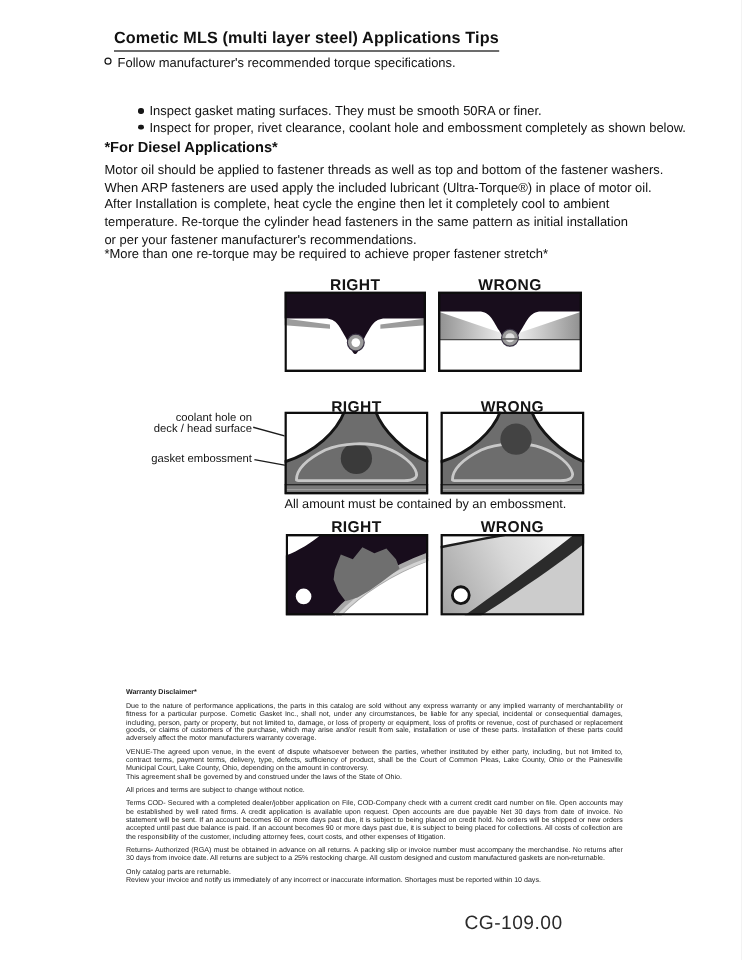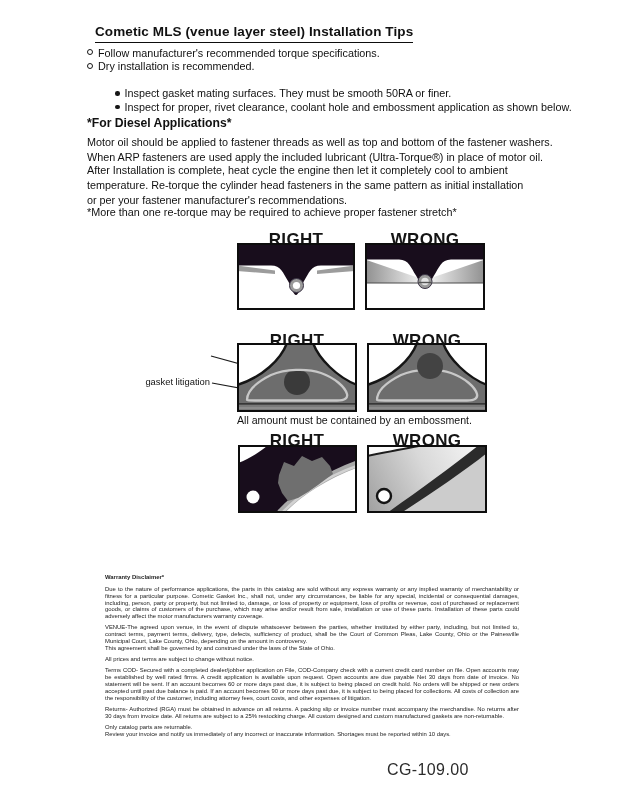--- a/index.html
+++ b/index.html
@@ -17,45 +17,44 @@
   .bline{left:87px;font-size:10.8px;line-height:12px;}
   .sline{left:115px;font-size:10.8px;line-height:12px;}
   .odot{display:inline-block;width:4px;height:4px;border:1px solid #161616;
     border-radius:50%;margin-right:5px;vertical-align:1.5px;}
   .fdot{display:inline-block;width:4.5px;height:4.5px;background:#161616;
     border-radius:50%;margin-right:5px;vertical-align:1.5px;}
   
   .sec-head{left:87px;top:116px;font-size:12.2px;font-weight:bold;}
   .body-p{left:87px;font-size:10.8px;line-height:14.8px;}
   
-  .dglabel{width:120px;text-align:center;font-size:17px;font-weight:bold;
+  .dglabel{width:120px;text-align:center;font-size:13px;font-weight:bold;
     letter-spacing:.3px;color:#141414;}
   .dgcaption{font-size:10.6px;line-height:12.6px;color:#121212;}
   .dgbox{line-height:0;}
   .dgbox svg{display:block;}
   .ptr-label{font-size:9.4px;line-height:9.2px;text-align:right;color:#131313;}
   
   .warranty{left:105px;top:574px;width:414px;font-size:5.9px;line-height:6.85px;
     text-align:justify;color:#222;}
   .warranty .w-head{font-weight:bold;margin:0 0 5px 0;text-align:left;}
   .warranty p{margin:0 0 4.3px 0;}
   
   .doc-code{left:387px;top:761px;font-size:16px;letter-spacing:.4px;color:#2b2b2b;}
 </style>
 </head>
 <body>
 
 <div class="page">
 
-  <div class="abs doc-title">Cometic MLS (venue layer steel) Installation Tips</div>
+  <div class="abs doc-title">Cometic MLS (multi layer steel) Applications Tips</div>
 
   <div class="abs bline" style="top:46.5px"><span class="odot"></span><span>Follow manufacturer's recommended torque specifications.</span></div>
-  <div class="abs bline" style="top:60px"><span class="odot"></span><span>Dry installation is recommended.</span></div>
   <div class="abs sline" style="top:87px"><span class="fdot"></span><span>Inspect gasket mating surfaces.  They must be smooth 50RA or finer.</span></div>
-  <div class="abs sline" style="top:100.5px"><span class="fdot"></span><span>Inspect for proper, rivet clearance, coolant hole and embossment application as shown below.</span></div>
+  <div class="abs sline" style="top:100.5px"><span class="fdot"></span><span>Inspect for proper, rivet clearance, coolant hole and embossment completely as shown below.</span></div>
 
   <div class="abs body-p prelike" style="top:135px">Motor oil should be applied to fastener threads as well as top and bottom of the fastener washers.
 When ARP fasteners are used apply the included lubricant (Ultra-Torque®) in place of motor oil.</div>
   <div class="abs sec-head">*For Diesel Applications*</div>
   <div class="abs body-p" style="top:205px">*More than one re-torque may be required to achieve proper fastener stretch*</div>
   <div class="abs body-p prelike" style="top:163px">After Installation is complete, heat cycle the engine then let it completely cool to ambient
 temperature. Re-torque the cylinder head fasteners in the same pattern as initial installation
 or per your fastener manufacturer's recommendations.</div>
 
   <div class="abs dglabel" style="left:236px;top:230px">RIGHT</div>
@@ -92,21 +91,23 @@
       <circle cx="60" cy="38.5" r="7" fill="#9a9a9a" stroke="#3a3344" stroke-width="1"></circle>
       <circle cx="60" cy="38.5" r="3.8" fill="#e4e4e4"></circle>
       <line x1="53.5" y1="39.5" x2="66.5" y2="39.5" stroke="#555555" stroke-width="1.4"></line>
       <rect x="1" y="1" width="118" height="65" fill="none" stroke="#0d0d0d" stroke-width="2"></rect>
     </svg>
   </div>
 
   <div class="abs dglabel" style="left:237px;top:331px">RIGHT</div>
   <div class="abs dglabel" style="left:367px;top:331px">WRONG</div>
 
-  <div class="abs ptr-label" style="left:94px;top:377px;width:116px">gasket litigation</div>
+  <div class="abs ptr-label prelike" style="left:100px;top:343px;width:110px">coolant hole on
+deck / head surface</div>
+  <div class="abs ptr-label" style="left:94px;top:377px;width:116px">gasket embossment</div>
   <svg class="abs" style="left:205px;top:340px" width="100" height="60" viewBox="0 0 100 60">
     <line x1="6" y1="16" x2="86" y2="38" stroke="#1c1c1c" stroke-width="1.2"></line>
     <line x1="7" y1="43" x2="56" y2="52" stroke="#1c1c1c" stroke-width="1.2"></line>
   </svg>
 
   <div class="abs dgbox" style="left:237px;top:343px">
     <svg width="120" height="69" viewBox="0 0 120 69">
       <rect x="0" y="0" width="120" height="69" fill="#6d6d6d"></rect>
       <path d="M0,0 H50 C44,16 26,34 0,42 Z" fill="#ffffff"></path>
       <path d="M120,0 H76 C82,16 100,34 120,42 Z" fill="#ffffff"></path>

